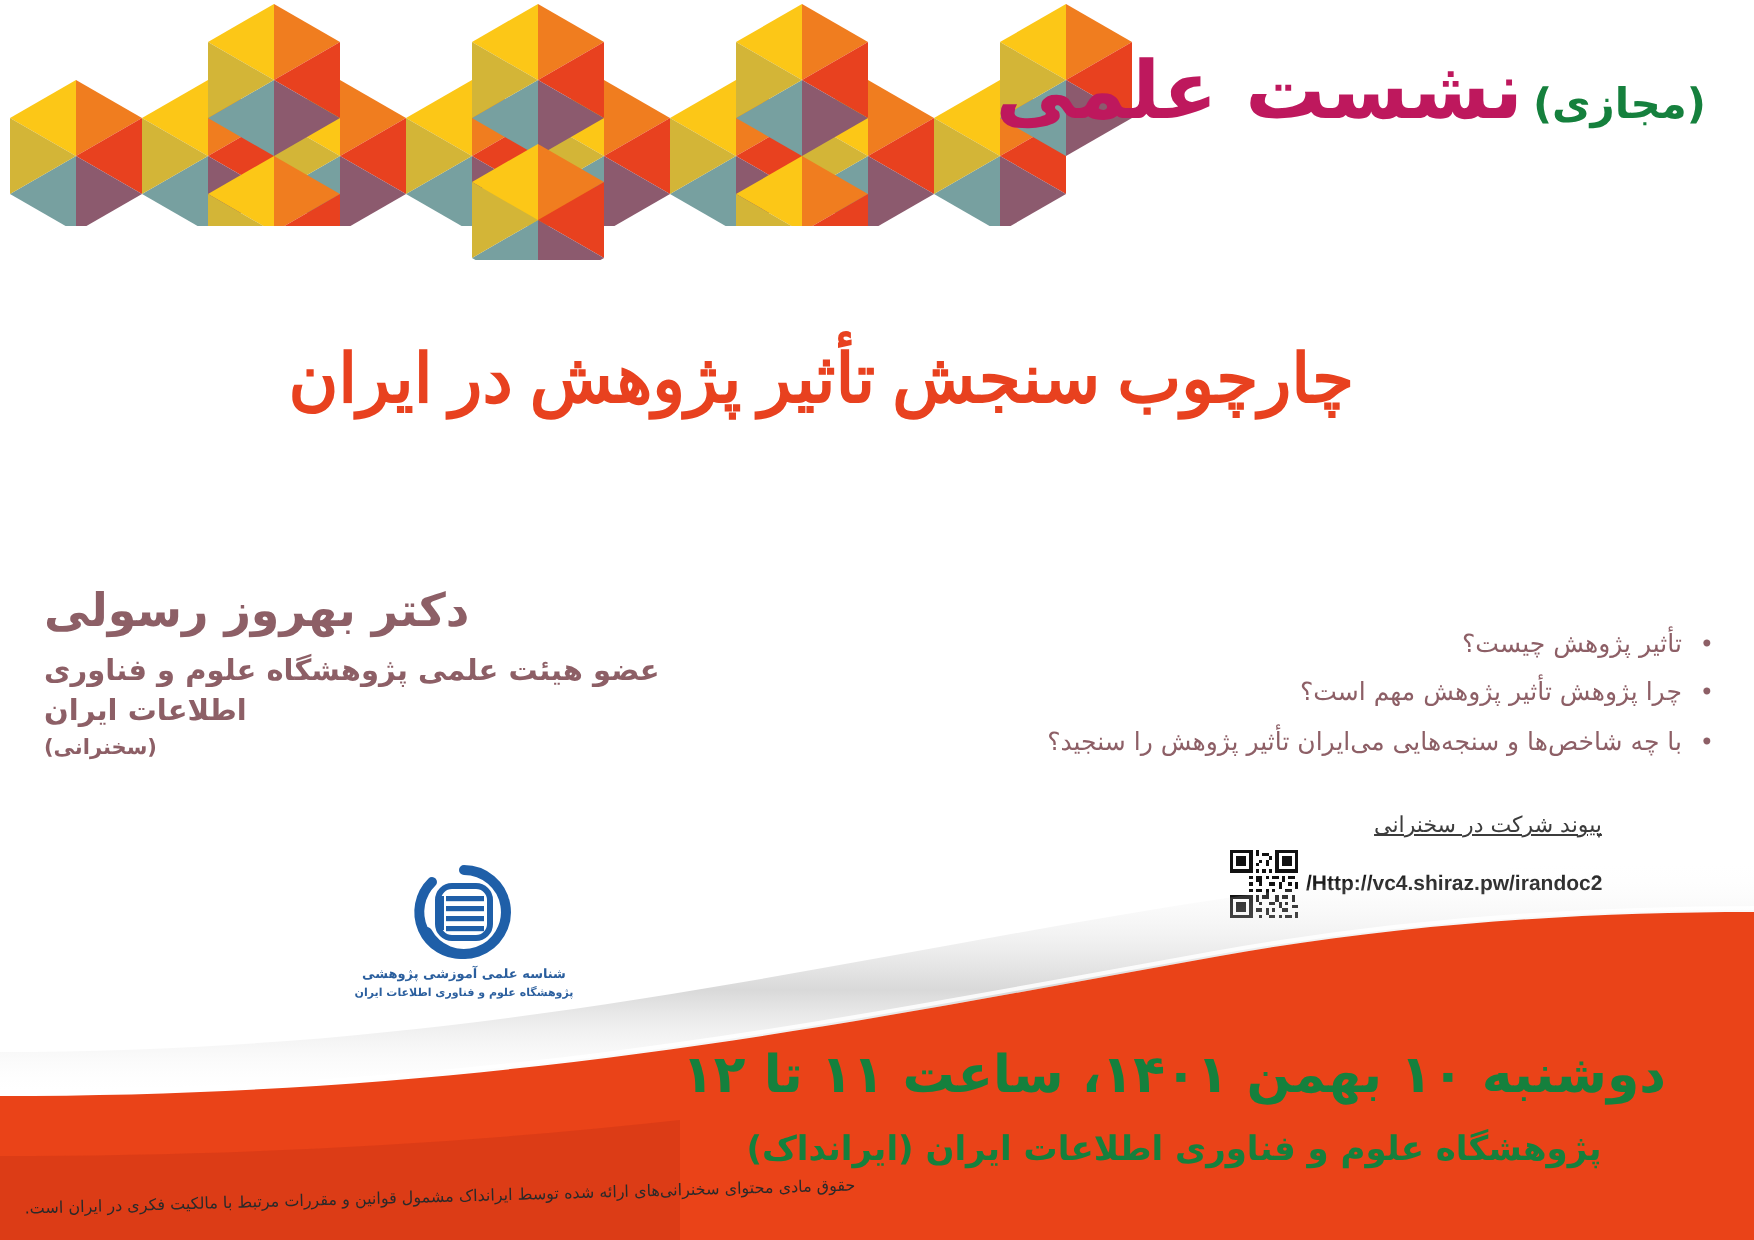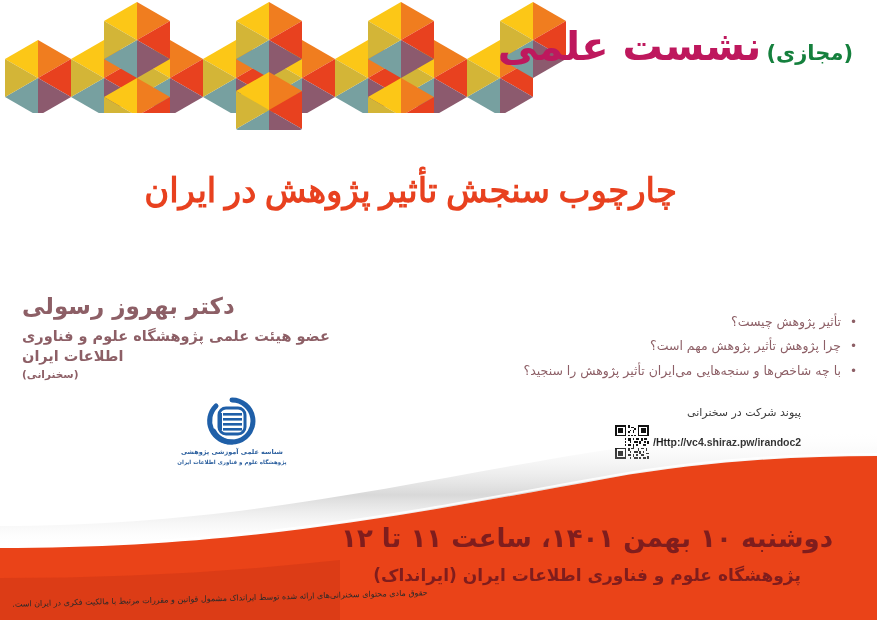--- a/index.html
+++ b/index.html
@@ -94,21 +94,21 @@
   }
   #bullet-list li .dot {
     display:inline-block;
     margin-left:5px;
     color:#8d5f66;
     font-size:12px;
   }
 
   
   #logo-block {
-    position:absolute; left:172px; top:397px;
+    position:absolute; left:172px; top:432px;
     width:120px;
     text-align:center;
   }
   #logo-block .logo-mark { display:block; margin:0 auto; }
   #logo-caption-1 {
     font-size:6.5px; color:#2b5f9e; font-weight:bold;
     margin-top:3px; direction:rtl; letter-spacing:0.2px;
   }
   #logo-caption-2 {
     font-size:5.5px; color:#2b5f9e; font-weight:bold;
@@ -118,20 +118,21 @@
   
   #join-block {
     position:absolute; right:32px; top:406px;
     width:230px;
     direction:rtl;
   }
   #join-label {
     font-size:11px; color:#3c3c3c;
     text-align:center; margin-bottom:6px;
     padding-left:28px;
+    text-decoration:underline;
   }
   #join-row {
     display:flex; align-items:center;
     direction:ltr; gap:4px;
   }
   #qr-code { flex:0 0 auto; }
   #join-url {
     font-size:10.5px; font-weight:bold;
     color:#1c1c1c; direction:ltr;
     font-family:"Liberation Sans",sans-serif;
@@ -141,21 +142,21 @@
   
   #wave-wrap {
     position:absolute; left:0; bottom:0;
     width:877px; height:190px;
   }
   #wave-wrap svg { display:block; }
 
   #footer-text {
     position:absolute; right:40px; bottom:32px;
     width:500px; direction:rtl; text-align:center;
-    color:#7f1d1d;
+    color:#15803d;
   }
   #footer-date {
     font-size:26px; font-weight:bold;
     line-height:1.35; white-space:nowrap;
   }
   #footer-venue {
     font-size:17px; font-weight:bold;
     line-height:1.5; margin-top:6px; white-space:nowrap;
   }
   #copyright {

